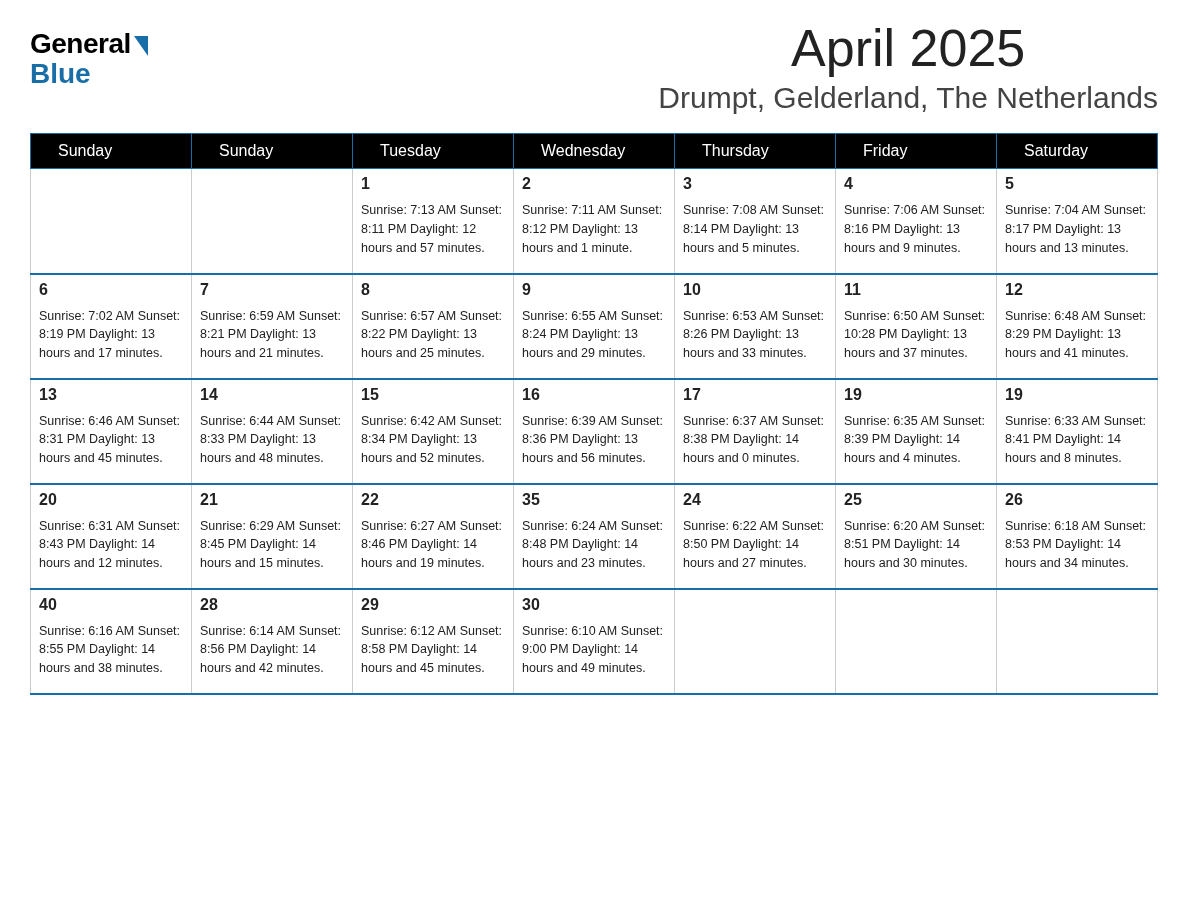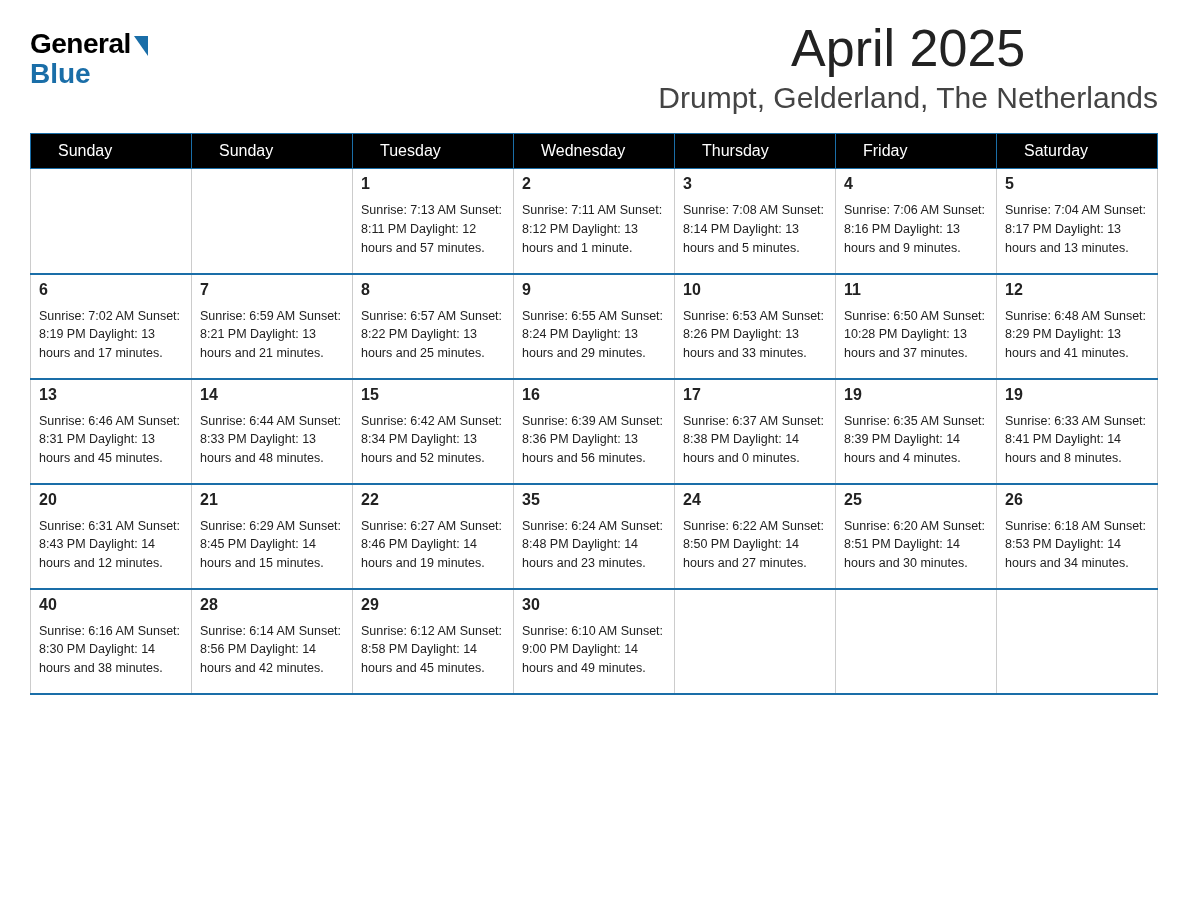--- a/index.html
+++ b/index.html
@@ -323,21 +323,21 @@
           <div class="day-info">Sunrise: 6:18 AM
 Sunset: 8:53 PM
 Daylight: 14 hours
 and 34 minutes.</div>
         </td>
       </tr>
       <tr>
         <td>
           <span class="day-number">40</span>
           <div class="day-info">Sunrise: 6:16 AM
-Sunset: 8:30 PM
+Sunset: 8:55 PM
 Daylight: 14 hours
 and 38 minutes.</div>
         </td>
         <td>
           <span class="day-number">28</span>
           <div class="day-info">Sunrise: 6:14 AM
 Sunset: 8:56 PM
 Daylight: 14 hours
 and 42 minutes.</div>
         </td>

